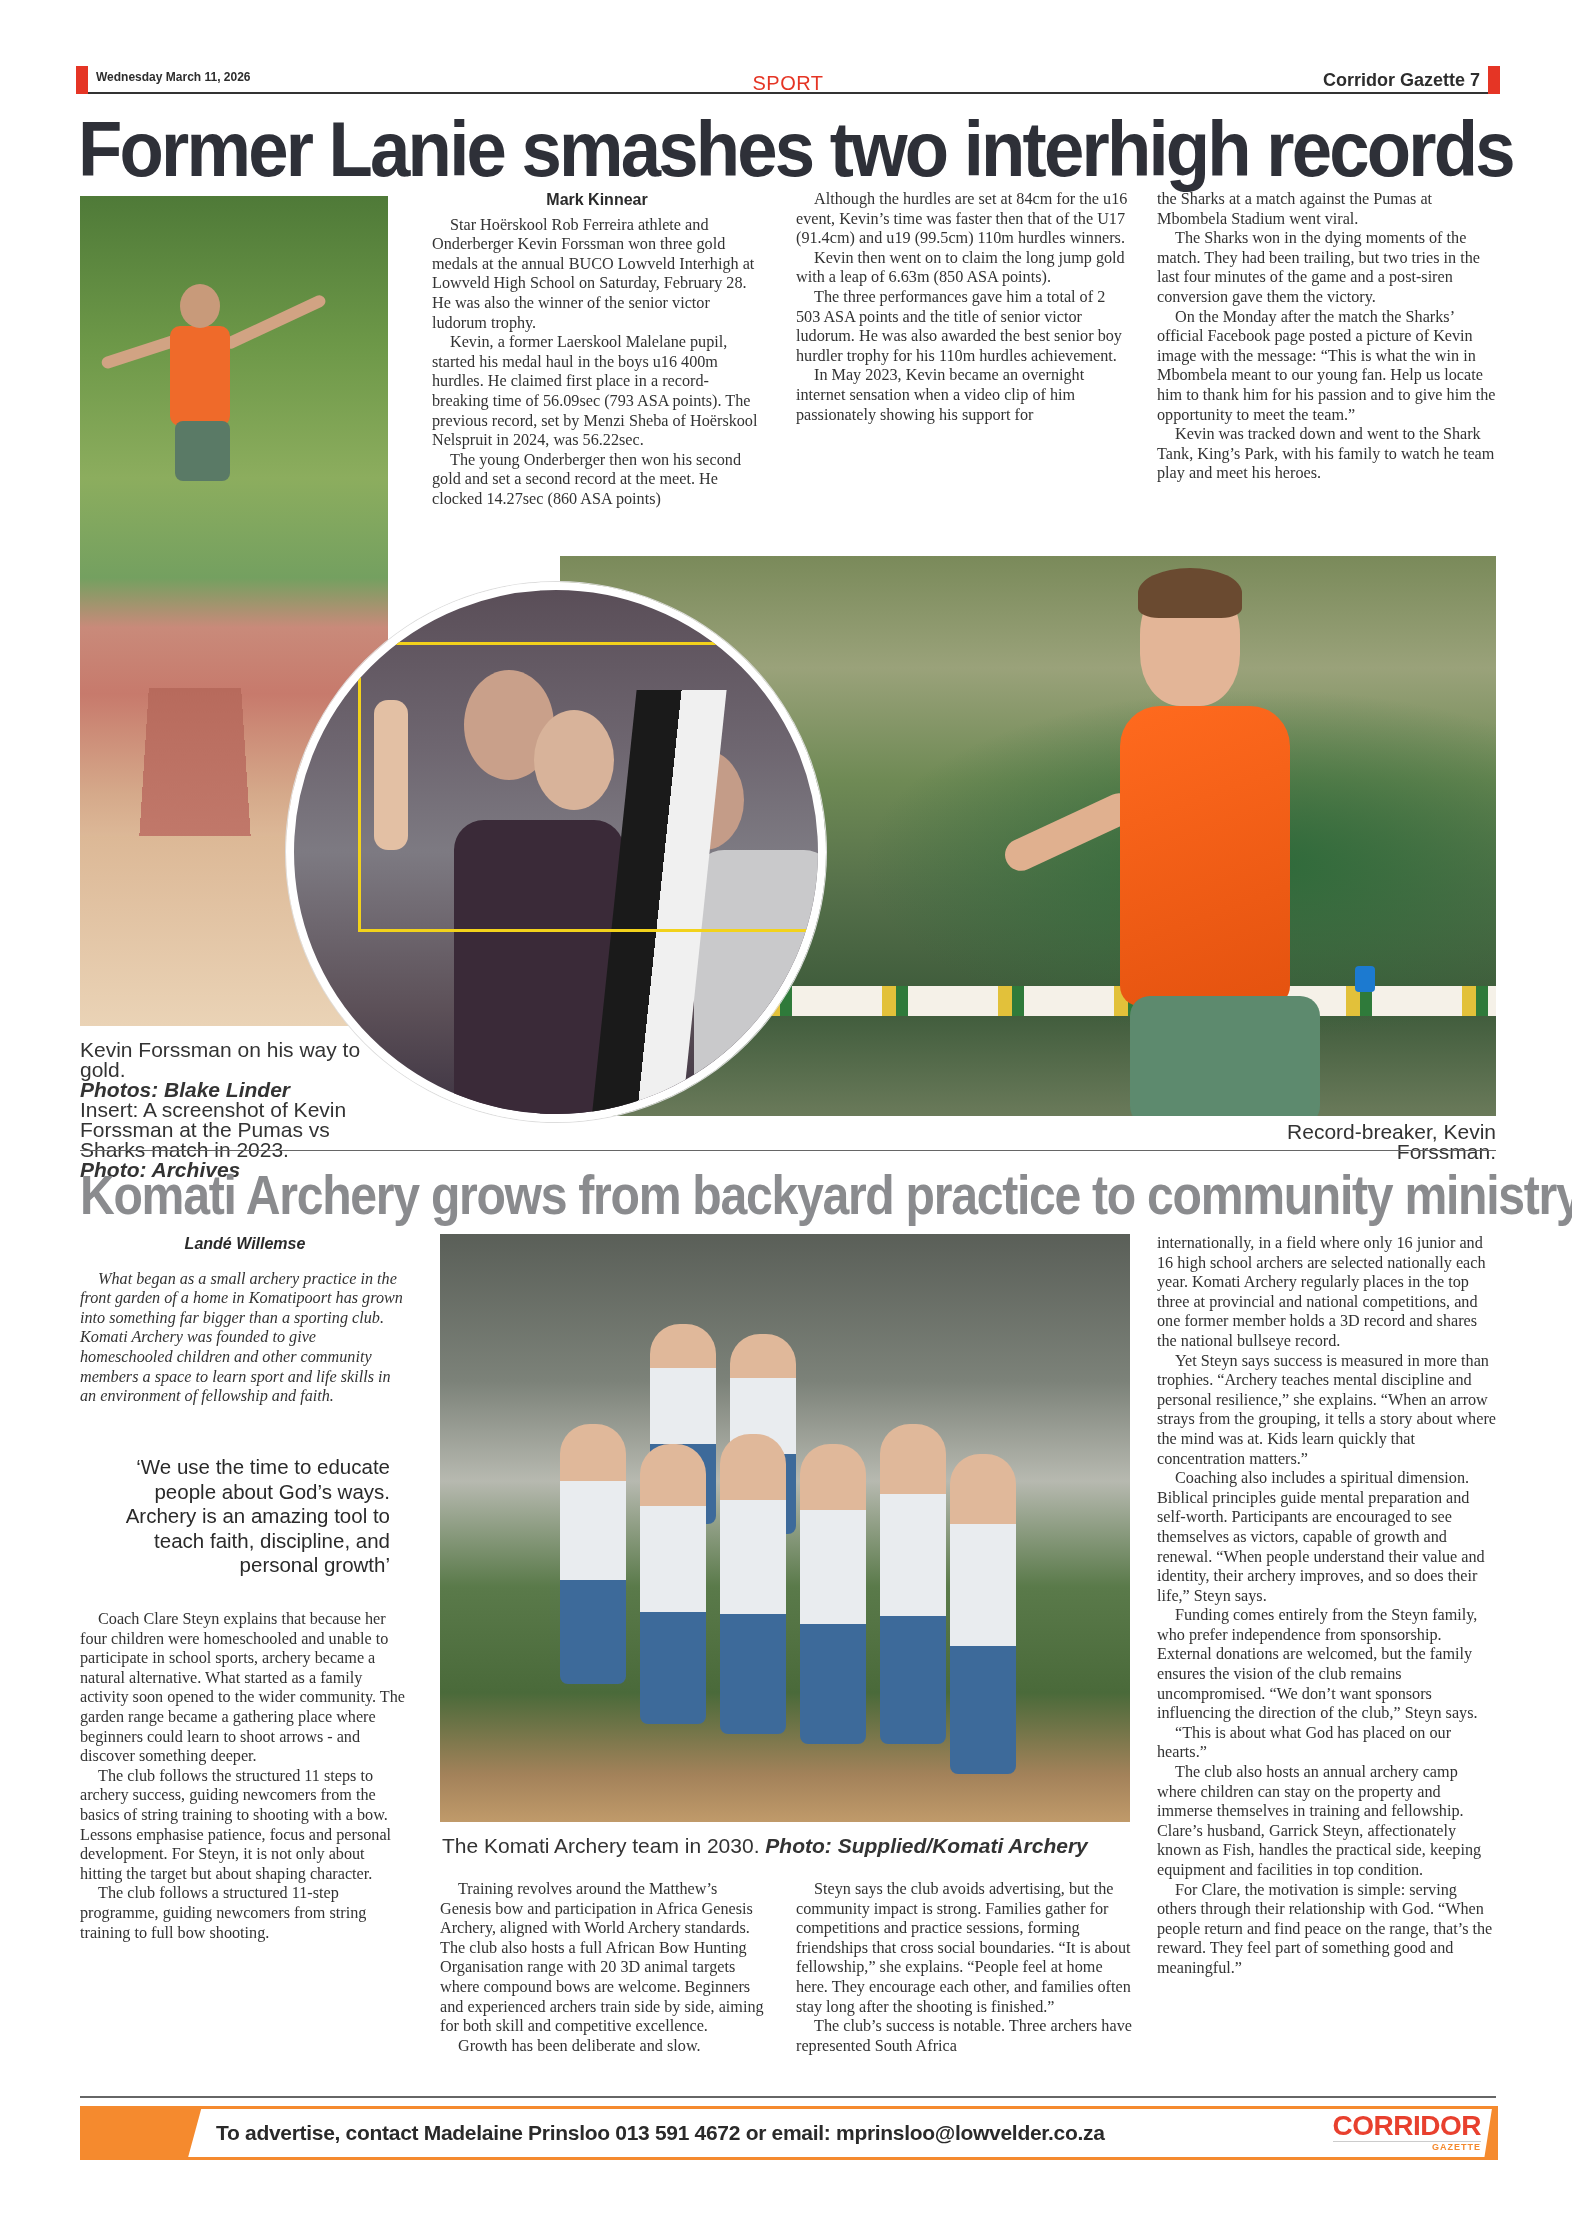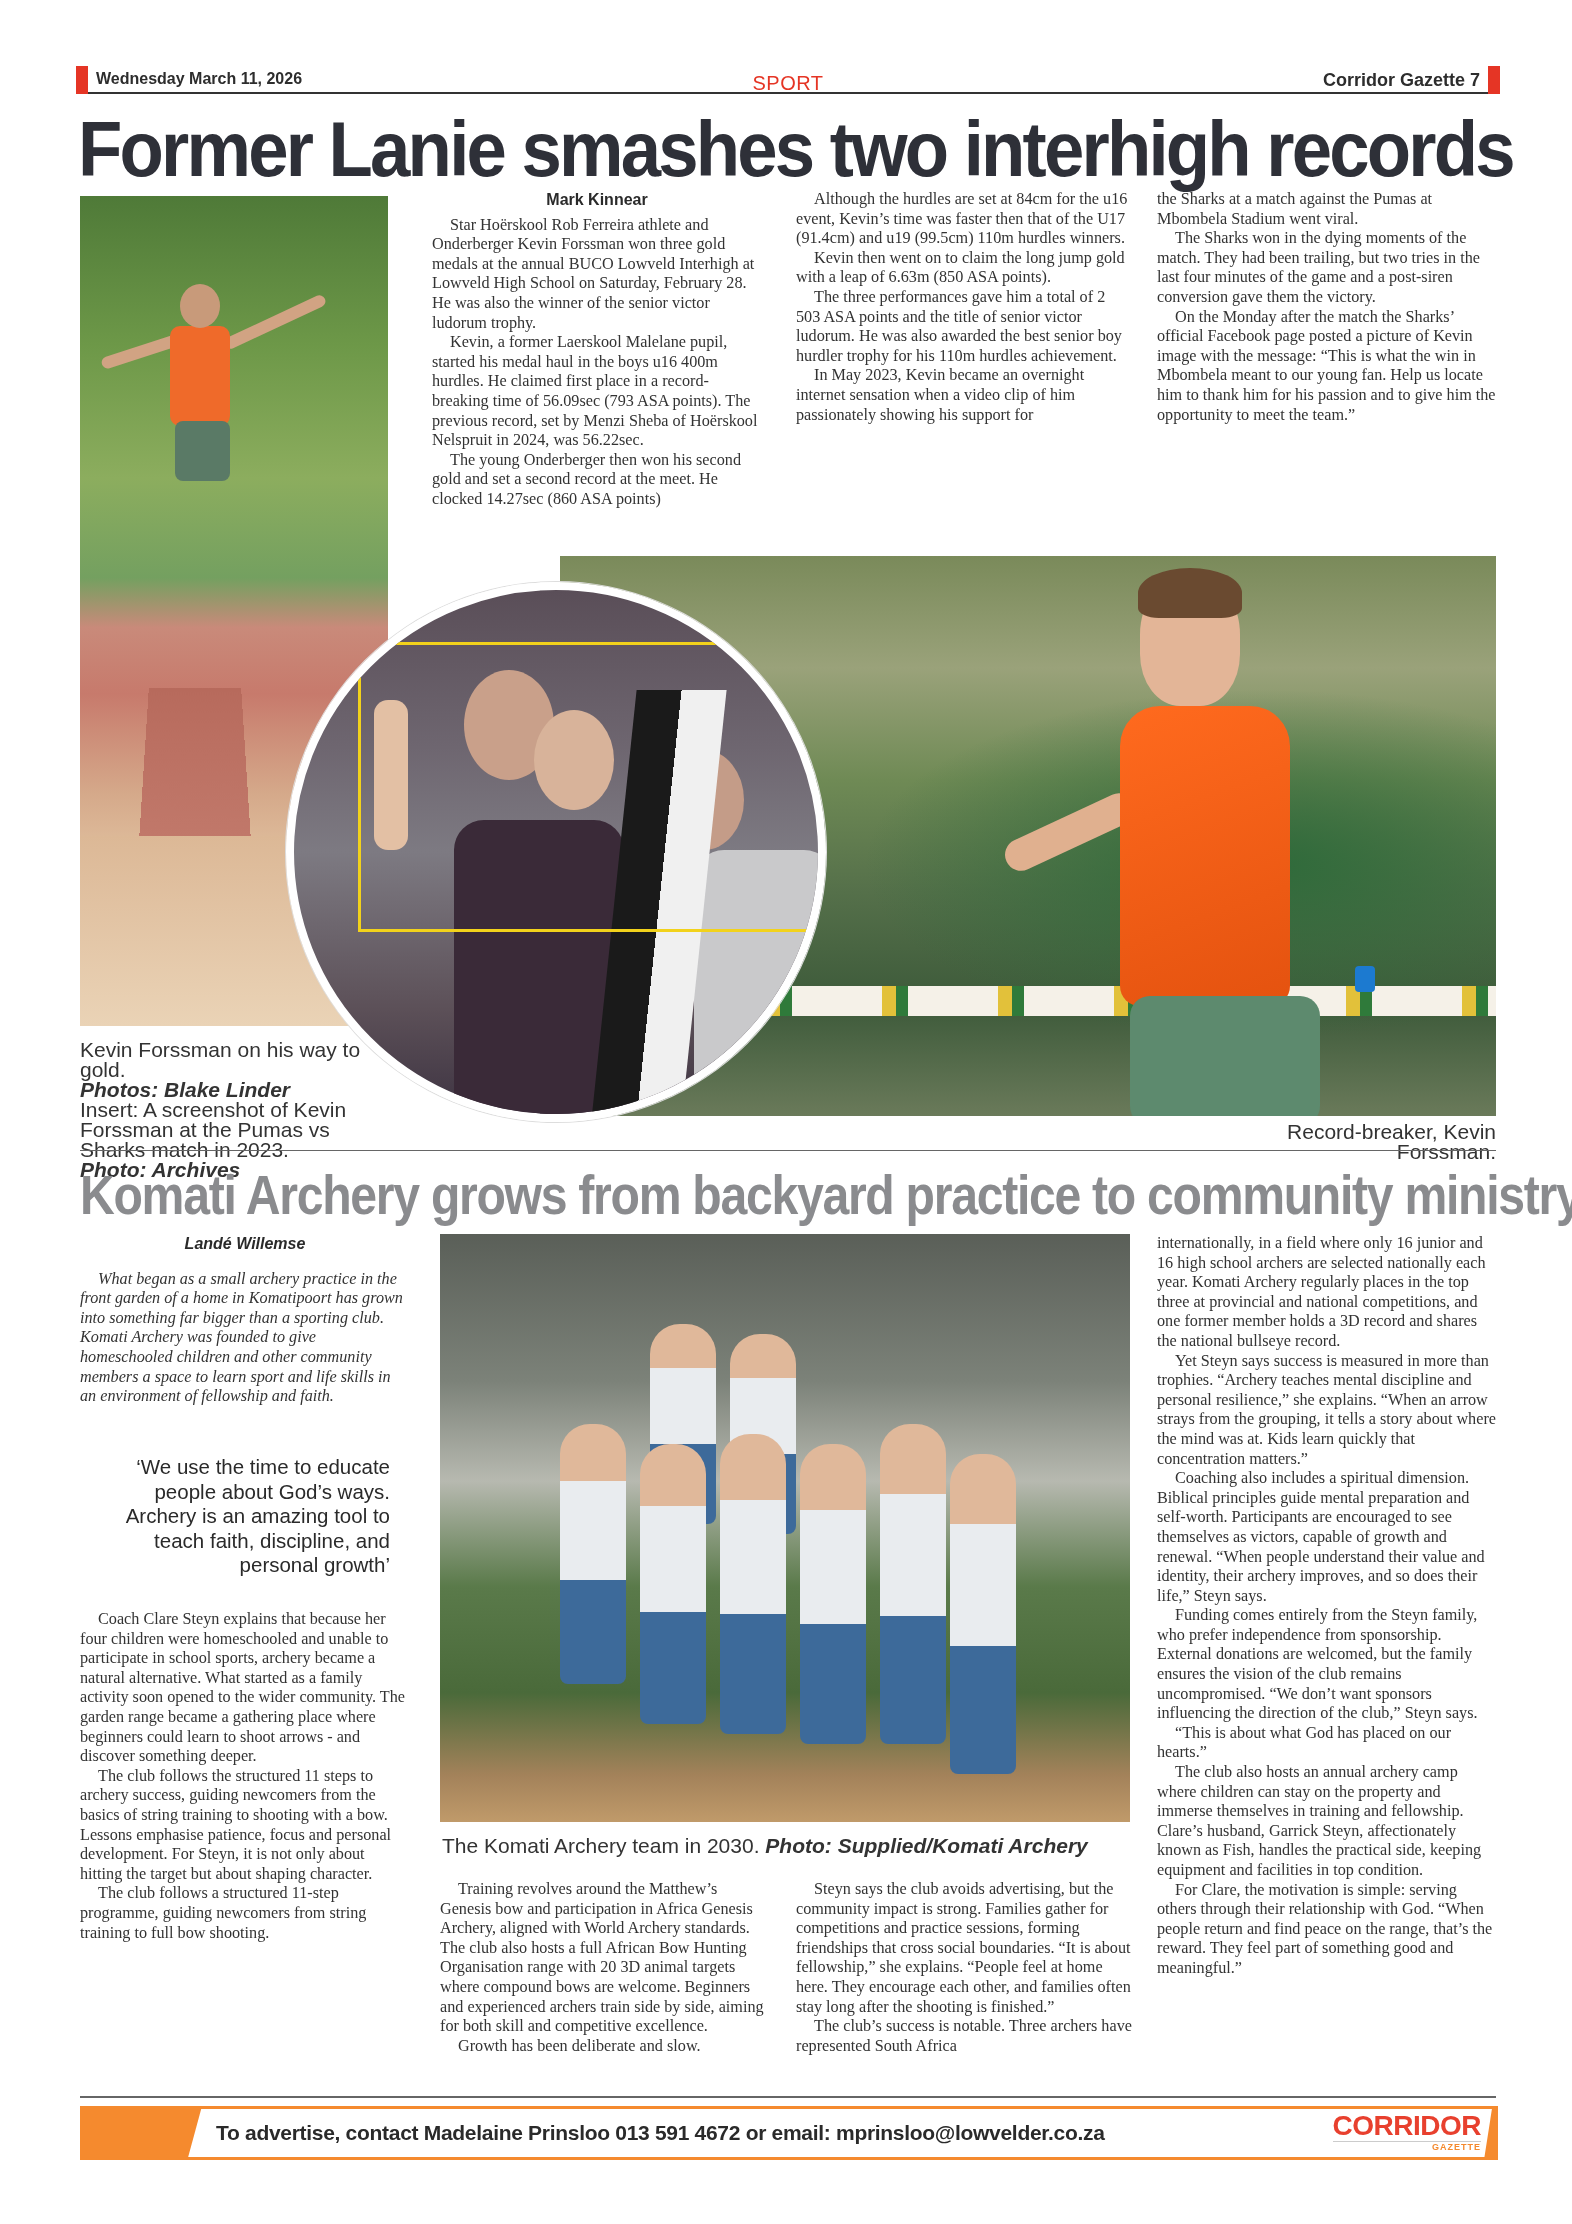--- a/index.html
+++ b/index.html
@@ -4,21 +4,21 @@
 <style>
   * { box-sizing: border-box; margin: 0; padding: 0; }
   html, body { width: 1572px; height: 2224px; background: #ffffff; overflow: hidden; }
   body { position: relative; font-family: "Liberation Serif", serif; color: #2a2a2a; }
 
   
   .masthead { position: absolute; left: 80px; top: 66px; width: 1416px; height: 28px; border-bottom: 2px solid #333; }
   .masthead .bar-left, .masthead .bar-right { position: absolute; top: 0; width: 12px; height: 28px; background: #e53525; }
   .masthead .bar-left { left: -4px; }
   .masthead .bar-right { right: -4px; }
-  .masthead .date { position: absolute; left: 16px; top: 4px; font-family: "Liberation Sans", sans-serif; font-weight: bold; font-size: 16px; color: #2d2d2d; }
+  .masthead .date { position: absolute; left: 16px; top: 4px; font-family: "Liberation Sans", sans-serif; font-weight: bold; font-size: 12px; color: #2d2d2d; }
   .masthead .section { position: absolute; left: 0; right: 0; top: 6px; text-align: center; font-family: "Liberation Sans", sans-serif; font-size: 20px; color: #e53525; letter-spacing: 0.5px; }
   .masthead .page { position: absolute; right: 16px; top: 4px; font-family: "Liberation Sans", sans-serif; font-weight: bold; font-size: 18px; color: #2d2d2d; }
 
   
   .headline1 { position: absolute; left: 78px; top: 104px; width: 1420px; height: 90px; font-family: "Liberation Sans", sans-serif; font-weight: bold; font-size: 78px; line-height: 90px; color: #2e3038; letter-spacing: -3px; transform: scaleX(0.93); transform-origin: left top; white-space: nowrap; }
 
   
   .col { position: absolute; font-size: 16.2px; line-height: 19.6px; color: #333; text-align: left; }
   .col p { text-indent: 18px; }
   .col p.noindent { text-indent: 0; }
@@ -121,20 +121,21 @@
   <p>Although the hurdles are set at 84cm for the u16 event, Kevin’s time was faster then that of the U17 (91.4cm) and u19 (99.5cm) 110m hurdles winners.</p>
   <p>Kevin then went on to claim the long jump gold with a leap of 6.63m (850 ASA points).</p>
   <p>The three performances gave him a total of 2 503 ASA points and the title of senior victor ludorum. He was also awarded the best senior boy hurdler trophy for his 110m hurdles achievement.</p>
   <p>In May 2023, Kevin became an overnight internet sensation when a video clip of him passionately showing his support for</p>
 </div>
 
 <div class="col" style="left:1157px; top:190px; width:340px;">
   <p class="noindent">the Sharks at a match against the Pumas at Mbombela Stadium went viral.</p>
   <p>The Sharks won in the dying moments of the match. They had been trailing, but two tries in the last four minutes of the game and a post-siren conversion gave them the victory.</p>
   <p>On the Monday after the match the Sharks’ official Facebook page posted a picture of Kevin image with the message: “This is what the win in Mbombela meant to our young fan. Help us locate him to thank him for his passion and to give him the opportunity to meet the team.”</p>
+  <p>Kevin was tracked down and went to the Shark Tank, King’s Park, with his family to watch he team play and meet his heroes.</p>
 </div>
 
 <div class="photo photo-run">
   <div class="hurdle"></div>
   <div class="runner-arm"></div>
   <div class="runner-torso"></div>
   <div class="runner-shorts"></div>
   <div class="runner-head"></div>
   <div class="runner-hair"></div>
   <div class="watch"></div>

